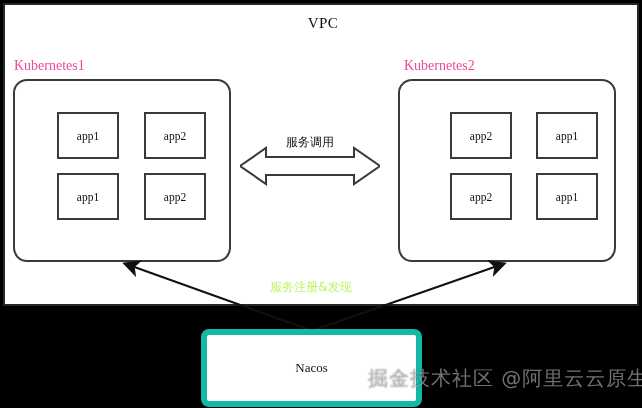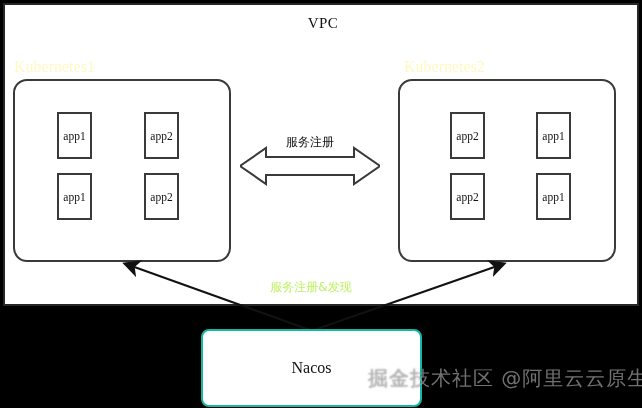--- a/index.html
+++ b/index.html
@@ -32,39 +32,39 @@
     top: 10px;
     width: 636px;
     text-align: center;
     font-size: 15px;
     color: #111111;
     letter-spacing: 0.4px;
   }
   
   .cluster-label {
     position: absolute;
-    font-size: 16px;
-    color: #fef9c3;
+    font-size: 14px;
+    color: #ec4899;
     white-space: nowrap;
   }
   .cluster-box {
     position: absolute;
     background: #ffffff;
     border: 2px solid #3a3a3a;
     border-radius: 14px;
     box-sizing: border-box;
   }
   .cluster-left  { left: 13px;  top: 79px; width: 218px; height: 183px; }
   .cluster-right { left: 398px; top: 79px; width: 218px; height: 183px; }
   .label-left  { left: 14px;  top: 58px; }
   .label-right { left: 404px; top: 58px; }
   
   .app-box {
     position: absolute;
-    width: 35px;
+    width: 62px;
     height: 47px;
     background: #ffffff;
     border: 2px solid #3a3a3a;
     box-sizing: border-box;
     display: flex;
     align-items: center;
     justify-content: center;
     font-size: 11.5px;
     color: #111111;
   }
@@ -118,27 +118,27 @@
     white-space: nowrap;
   }
   
   .nacos-box {
     position: absolute;
     left: 201px;
     top: 329px;
     width: 221px;
     height: 78px;
     background: #ffffff;
-    border: 2px solid #14b8a6;
+    border: 6px solid #14b8a6;
     border-radius: 8px;
     box-sizing: border-box;
     display: flex;
     align-items: center;
     justify-content: center;
-    font-size: 16px;
+    font-size: 13px;
     color: #111111;
   }
   
   .watermark {
     position: absolute;
     left: 368px;
     top: 365px;
     font-size: 20px;
     font-family: "DejaVu Sans", "Liberation Sans", sans-serif;
     color: rgba(205, 205, 205, 0.55);
@@ -165,21 +165,21 @@
   </div>
 
   <div class="cluster-label label-right">Kubernetes2</div>
   <div class="cluster-box cluster-right">
     <div class="app-box app-r-r1c1">app2</div>
     <div class="app-box app-r-r1c2">app1</div>
     <div class="app-box app-r-r2c1">app2</div>
     <div class="app-box app-r-r2c2">app1</div>
   </div>
 
-  <div class="svc-call-label">服务注册</div>
+  <div class="svc-call-label">服务调用</div>
   <svg class="svc-call-arrow" viewBox="0 0 140 44">
     <polygon points="0,22 26,4 26,13 114,13 114,4 140,22 114,40 114,31 26,31 26,40" fill="#ffffff" stroke="#3a3a3a" stroke-width="2" stroke-linejoin="miter"></polygon>
   </svg>
 
   <svg class="reg-arrows" viewBox="0 0 642 408">
     <defs>
       <marker id="ah" markerWidth="9" markerHeight="9" refX="7" refY="4.5" orient="auto" markerUnits="strokeWidth">
         <path d="M0,0 L9,4.5 L0,9 L2.4,4.5 z" fill="#111111"></path>
       </marker>
     </defs>

